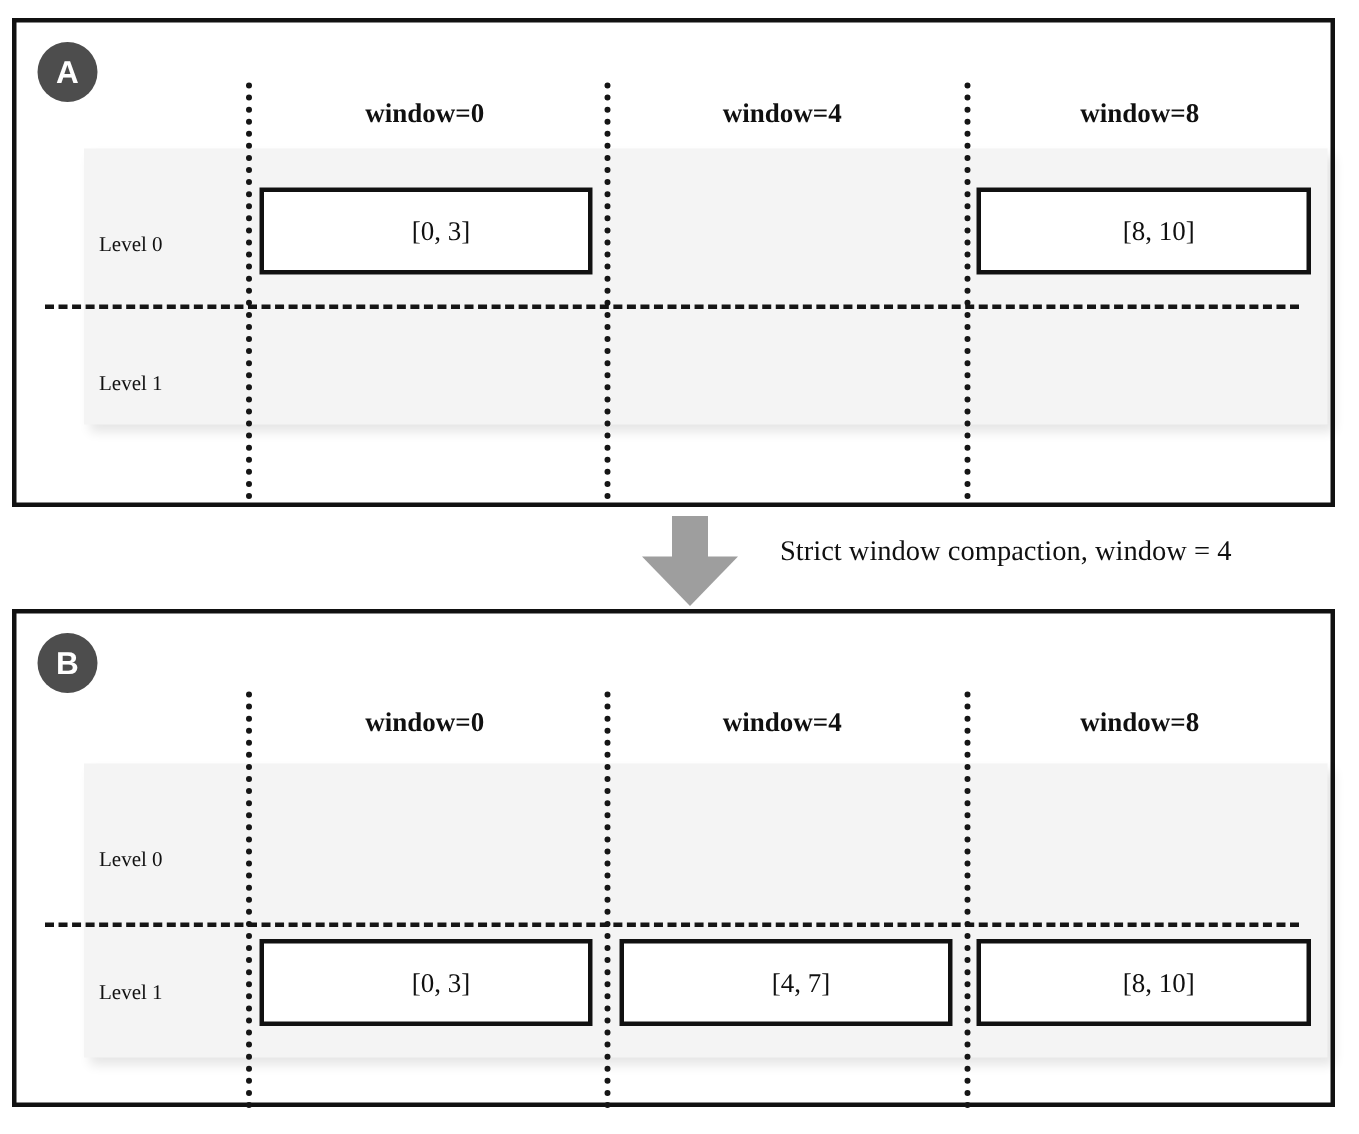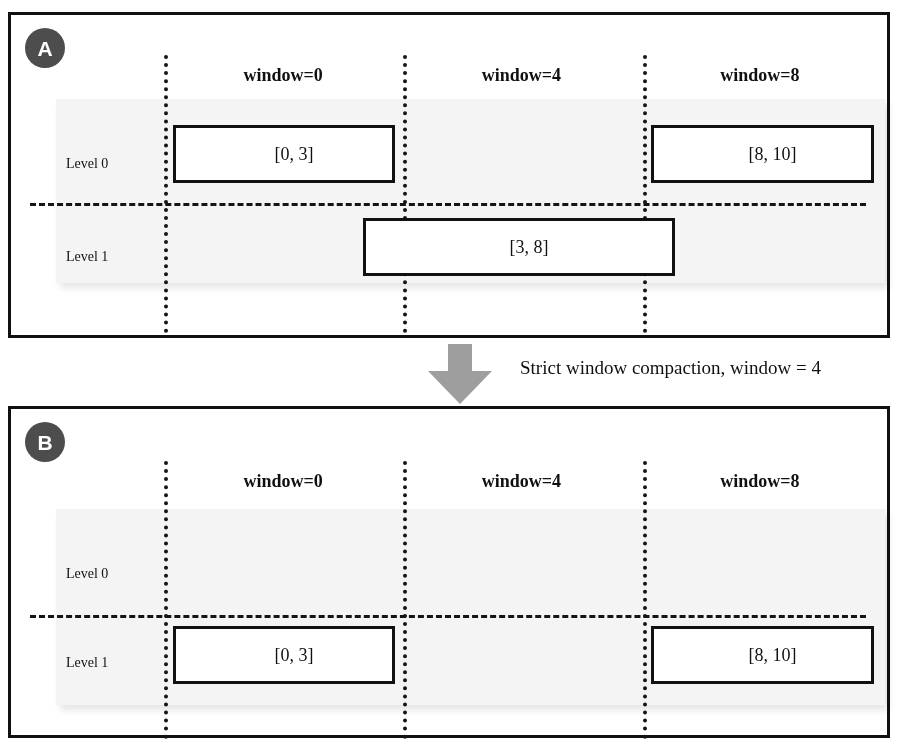--- a/index.html
+++ b/index.html
@@ -184,21 +184,20 @@
   <div class="level-label" style="top:234px;">Level 1</div>
 
   <div class="level-divider" style="top:188px;"></div>
 
   <div class="vdiv" style="left:153px; top:40px;  height:278px;"></div>
   <div class="vdiv" style="left:392px; top:40px;  height:278px;"></div>
   <div class="vdiv" style="left:632px; top:40px;  height:278px;"></div>
 
   <div class="ivbox" style="left:162px; top:110px; width:222px; height:58px;">[0, 3]</div>
   <div class="ivbox" style="left:640px; top:110px; width:223px; height:58px;">[8, 10]</div>
-  <div class="ivbox" style="left:352px; top:203px; width:312px; height:58px;">[3, 8]</div>
 </div>
 
 <div id="transition">
   <div class="arrow-wrap">
     <div class="arrow-shaft"></div>
     <div class="arrow-head"></div>
   </div>
   <div class="caption">Strict window compaction, window = 4</div>
 </div>
 
@@ -217,14 +216,15 @@
   <div class="level-label" style="top:157px;">Level 0</div>
   <div class="level-label" style="top:246px;">Level 1</div>
 
   <div class="level-divider" style="top:206px;"></div>
 
   <div class="vdiv" style="left:153px; top:52px; height:278px;"></div>
   <div class="vdiv" style="left:392px; top:52px; height:278px;"></div>
   <div class="vdiv" style="left:632px; top:52px; height:278px;"></div>
 
   <div class="ivbox" style="left:162px; top:217px; width:222px; height:58px;">[0, 3]</div>
+  <div class="ivbox" style="left:402px; top:217px; width:222px; height:58px;">[4, 7]</div>
   <div class="ivbox" style="left:640px; top:217px; width:223px; height:58px;">[8, 10]</div>
 </div>
 
 </body></html>

